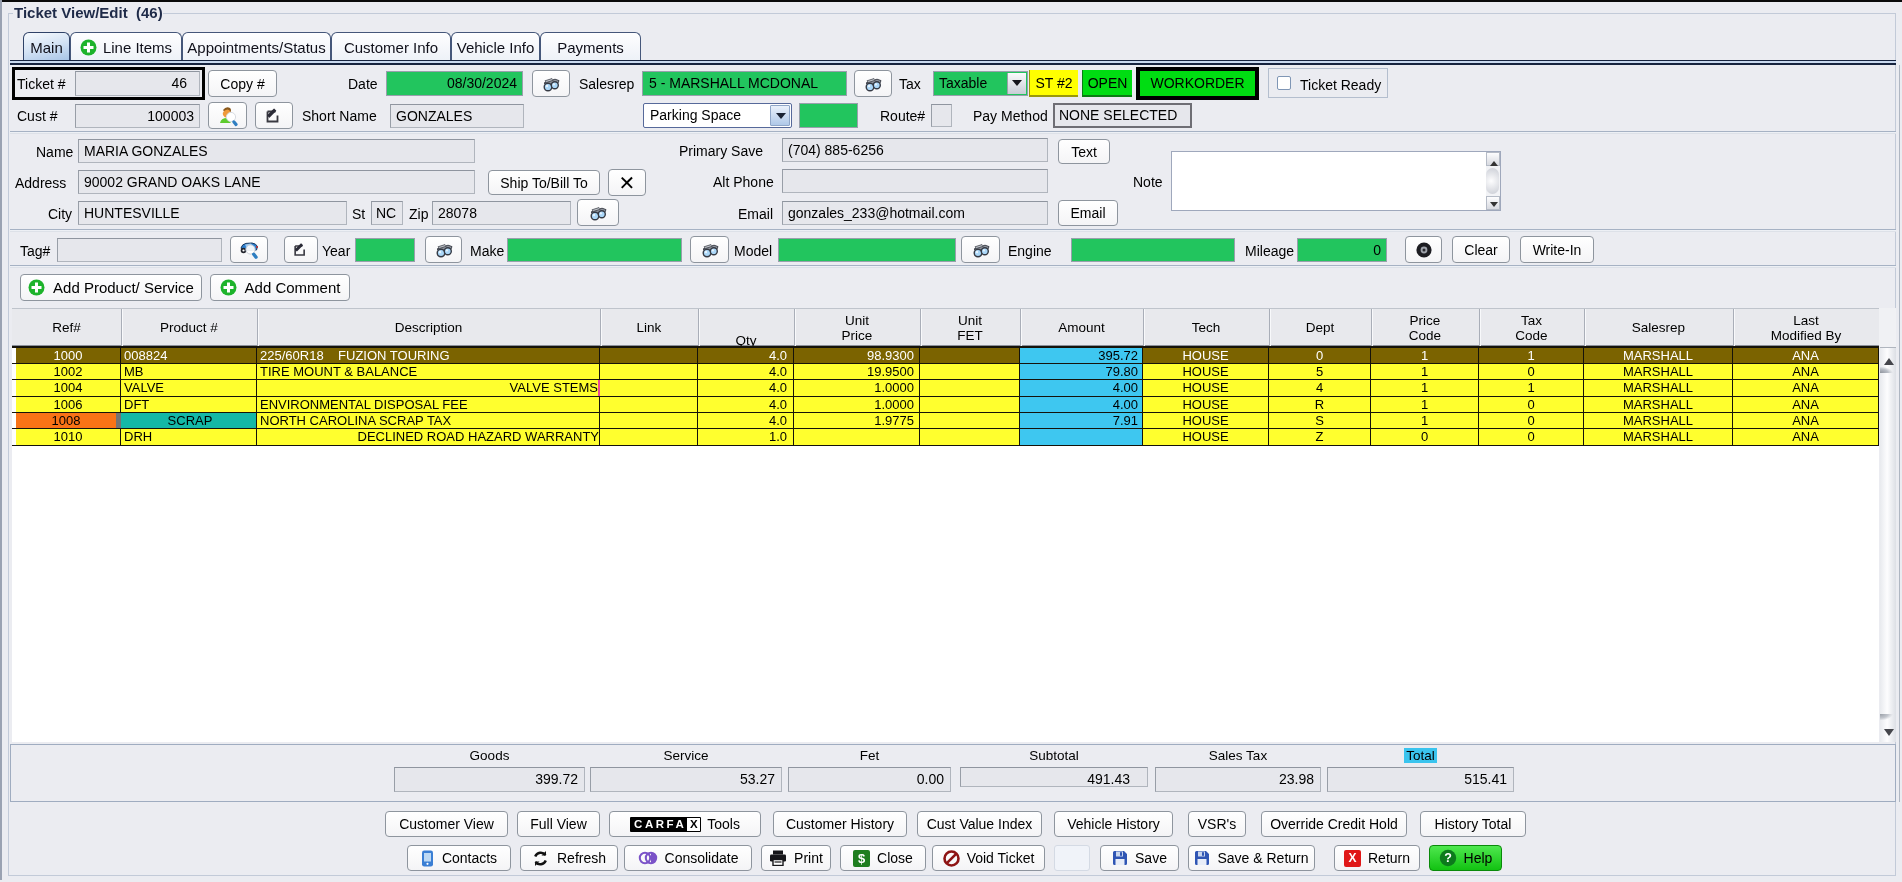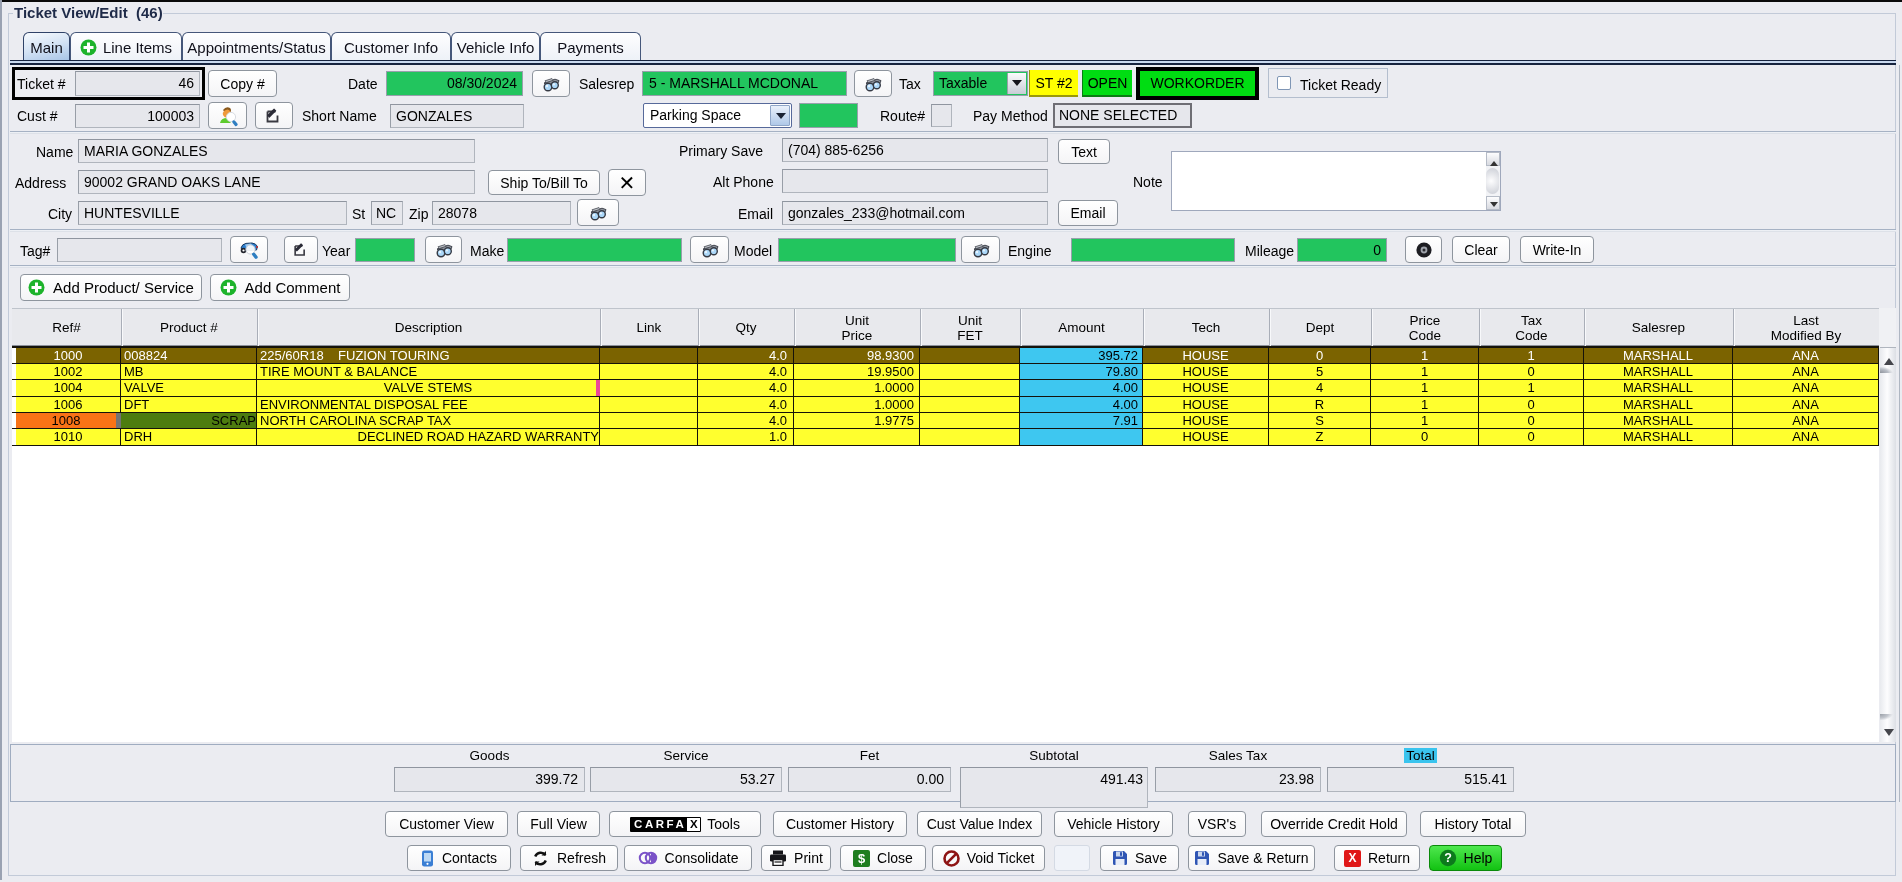--- a/index.html
+++ b/index.html
@@ -37,21 +37,21 @@
   </div>
 <div class="tab" style="left:182px;width:149px">Appointments/Status</div>
 <div class="tab" style="left:331px;width:120px">Customer Info</div>
 <div class="tab" style="left:451px;width:89px">Vehicle Info</div>
 <div class="tab" style="left:540px;width:101px">Payments</div>
 
 <div class="ab" style="left:10px;top:60px;width:1886px;height:5px;background:linear-gradient(#16233E 0 30%,#C9D9EF 30% 65%,#16233E 65% 100%)"></div>
 
 <div class="ab" style="left:12px;top:67px;width:193px;height:33px;border:3px solid #000"></div>
 <div class="lbl" style="left:17px;top:76px">Ticket #</div>
-<div class="fld rt" style="left:75px;top:71px;width:125px;height:25px;line-height:23px;padding-right:5px">46</div>
+<div class="fld rt" style="left:75px;top:71px;width:125px;height:25px;line-height:23px;padding-right:12px">46</div>
 <div class="btn" style="left:208px;top:70px;width:69px;height:27px">Copy #</div>
 
 <div class="lbl" style="left:17px;top:108px">Cust #</div>
 <div class="fld rt" style="left:75px;top:104px;width:125px;height:24px;line-height:22px;padding-right:5px">100003</div>
 <div class="btn" style="left:208px;top:102px;width:39px;height:27px">
     <svg width="22" height="22" viewBox="0 0 22 22">
       <path d="M6 5 q3-4 7-2 q2 2 0 5 l-3 2 z" fill="#8B5A1E"></path>
       <path d="M7 6 q4-3 6 0 q2 3-1 6 q-4 2-6-2 q-1-2 1-4z" fill="#EF9A3C"></path>
       <path d="M3 18 q1-5 7-5 q4 0 5 3 l-2 2 z" fill="#5ECB2D"></path>
       <circle cx="14" cy="12" r="4.6" fill="#fff" stroke="#D8DCE2" stroke-width="1"></circle>
@@ -239,21 +239,21 @@
       <rect x="7" y="3.5" width="3" height="10" fill="#fff"></rect>
       <rect x="3.5" y="7" width="10" height="3" fill="#fff"></rect>
     </svg>Add Comment</div>
 
 <div id="tablewrap" class="ab" style="left:12px;top:308px;width:1867px;height:434px;background:#fff"></div>
 <div id="thead" class="ab" style="left:12px;top:308px;width:1867px;height:38px;background:#E8E9ED;border-top:1px solid #BFC4CC;border-bottom:1px solid #8A8F99">
     <div class="hc" style="left:0px;top:11px;width:109px">Ref#</div>
     <div class="hc" style="left:109px;top:11px;width:136px">Product #</div>
     <div class="hc" style="left:245px;top:11px;width:343px">Description</div>
     <div class="hc" style="left:588px;top:11px;width:98px">Link</div>
-    <div class="hc" style="left:686px;top:11px;width:96px">Qty</div>
+    <div class="hc" style="left:686px;top:24px;width:96px">Qty</div>
     <div class="hc" style="left:782px;top:4px;width:126px">Unit<br>Price</div>
     <div class="hc" style="left:908px;top:4px;width:100px">Unit<br>FET</div>
     <div class="hc" style="left:1008px;top:11px;width:123px">Amount</div>
     <div class="hc" style="left:1131px;top:11px;width:126px">Tech</div>
     <div class="hc" style="left:1257px;top:11px;width:102px">Dept</div>
     <div class="hc" style="left:1359px;top:4px;width:108px">Price<br>Code</div>
     <div class="hc" style="left:1467px;top:4px;width:105px">Tax<br>Code</div>
     <div class="hc" style="left:1572px;top:11px;width:149px">Salesrep</div>
     <div class="hc" style="left:1721px;top:4px;width:146px">Last<br>Modified By</div>
     <div class="ab" style="left:109px;top:0;width:1px;height:38px;background:#A9AEB8"></div>
@@ -314,21 +314,21 @@
       <div class="cell" style="left:1131px;width:126px;background:#FFFF2E;color:#000000;text-align:center;border-right:1px solid #15130A;line-height:15px">HOUSE</div>
       <div class="cell" style="left:1257px;width:102px;background:#FFFF2E;color:#000000;text-align:center;border-right:1px solid #15130A;line-height:15px">5</div>
       <div class="cell" style="left:1359px;width:108px;background:#FFFF2E;color:#000000;text-align:center;border-right:1px solid #15130A;line-height:15px">1</div>
       <div class="cell" style="left:1467px;width:105px;background:#FFFF2E;color:#000000;text-align:center;border-right:1px solid #15130A;line-height:15px">0</div>
       <div class="cell" style="left:1572px;width:149px;background:#FFFF2E;color:#000000;text-align:center;border-right:1px solid #15130A;line-height:15px">MARSHALL</div>
       <div class="cell" style="left:1721px;width:146px;background:#FFFF2E;color:#000000;text-align:center;border-right:1px solid #15130A;line-height:15px">ANA</div>
     </div>
     <div class="ab" style="left:0;top:34px;width:1867px;height:17px;border-bottom:1.5px solid #15130A">
       <div class="cell" style="left:4px;width:105px;background:#FFFF2E;color:#000000;text-align:center;border-right:1px solid #15130A;line-height:15px">1004</div>
       <div class="cell" style="left:109px;width:136px;background:#FFFF2E;color:#000000;text-align:left;padding-left:3px;border-right:1px solid #15130A;line-height:15px">VALVE</div>
-      <div class="cell" style="left:245px;width:343px;background:#FFFF2E;color:#000000;text-align:center;padding-left:3px;border-right:4px solid #ec4899;line-height:15px">VALVE STEMS</div>
+      <div class="cell" style="left:245px;width:343px;background:#FFFF2E;color:#000000;text-align:right;padding-left:3px;border-right:2px solid #ec4899;line-height:15px">VALVE STEMS</div>
       <div class="cell" style="left:588px;width:98px;background:#FFFF2E;color:#000000;text-align:left;border-right:1px solid #15130A;line-height:15px"></div>
       <div class="cell" style="left:686px;width:96px;background:#FFFF2E;color:#000000;text-align:right;padding-right:6px;border-right:1px solid #15130A;line-height:15px">4.0</div>
       <div class="cell" style="left:782px;width:126px;background:#FFFF2E;color:#000000;text-align:right;padding-right:5px;border-right:1px solid #15130A;line-height:15px">1.0000</div>
       <div class="cell" style="left:908px;width:100px;background:#FFFF2E;color:#000000;text-align:right;padding-right:5px;border-right:1px solid #15130A;line-height:15px"></div>
       <div class="cell" style="left:1008px;width:123px;background:#3EC7F0;color:#000000;text-align:right;padding-right:4px;border-right:1px solid #15130A;line-height:15px">4.00</div>
       <div class="cell" style="left:1131px;width:126px;background:#FFFF2E;color:#000000;text-align:center;border-right:1px solid #15130A;line-height:15px">HOUSE</div>
       <div class="cell" style="left:1257px;width:102px;background:#FFFF2E;color:#000000;text-align:center;border-right:1px solid #15130A;line-height:15px">4</div>
       <div class="cell" style="left:1359px;width:108px;background:#FFFF2E;color:#000000;text-align:center;border-right:1px solid #15130A;line-height:15px">1</div>
       <div class="cell" style="left:1467px;width:105px;background:#FFFF2E;color:#000000;text-align:center;border-right:1px solid #15130A;line-height:15px">1</div>
       <div class="cell" style="left:1572px;width:149px;background:#FFFF2E;color:#000000;text-align:center;border-right:1px solid #15130A;line-height:15px">MARSHALL</div>
@@ -345,21 +345,21 @@
       <div class="cell" style="left:1008px;width:123px;background:#3EC7F0;color:#000000;text-align:right;padding-right:4px;border-right:1px solid #15130A;line-height:15px">4.00</div>
       <div class="cell" style="left:1131px;width:126px;background:#FFFF2E;color:#000000;text-align:center;border-right:1px solid #15130A;line-height:15px">HOUSE</div>
       <div class="cell" style="left:1257px;width:102px;background:#FFFF2E;color:#000000;text-align:center;border-right:1px solid #15130A;line-height:15px">R</div>
       <div class="cell" style="left:1359px;width:108px;background:#FFFF2E;color:#000000;text-align:center;border-right:1px solid #15130A;line-height:15px">1</div>
       <div class="cell" style="left:1467px;width:105px;background:#FFFF2E;color:#000000;text-align:center;border-right:1px solid #15130A;line-height:15px">0</div>
       <div class="cell" style="left:1572px;width:149px;background:#FFFF2E;color:#000000;text-align:center;border-right:1px solid #15130A;line-height:15px">MARSHALL</div>
       <div class="cell" style="left:1721px;width:146px;background:#FFFF2E;color:#000000;text-align:center;border-right:1px solid #15130A;line-height:15px">ANA</div>
     </div>
     <div class="ab" style="left:0;top:67px;width:1867px;height:16px;border-bottom:1.5px solid #15130A">
       <div class="cell" style="left:4px;width:105px;background:#f97316;color:#000000;text-align:center;border-right:5px solid #737373;line-height:15px">1008</div>
-      <div class="cell" style="left:109px;width:136px;background:#4d7c0f;color:#000000;text-align:right;padding-left:3px;border-right:1px solid #15130A;line-height:15px">SCRAP</div>
+      <div class="cell" style="left:109px;width:136px;background:#14b8a6;color:#000000;text-align:center;padding-left:3px;border-right:1px solid #15130A;line-height:15px">SCRAP</div>
       <div class="cell" style="left:245px;width:343px;background:#FFFF2E;color:#000000;text-align:left;padding-left:3px;border-right:1px solid #15130A;line-height:15px">NORTH CAROLINA SCRAP TAX</div>
       <div class="cell" style="left:588px;width:98px;background:#FFFF2E;color:#000000;text-align:left;border-right:1px solid #15130A;line-height:15px"></div>
       <div class="cell" style="left:686px;width:96px;background:#FFFF2E;color:#000000;text-align:right;padding-right:6px;border-right:1px solid #15130A;line-height:15px">4.0</div>
       <div class="cell" style="left:782px;width:126px;background:#FFFF2E;color:#000000;text-align:right;padding-right:5px;border-right:1px solid #15130A;line-height:15px">1.9775</div>
       <div class="cell" style="left:908px;width:100px;background:#FFFF2E;color:#000000;text-align:right;padding-right:5px;border-right:1px solid #15130A;line-height:15px"></div>
       <div class="cell" style="left:1008px;width:123px;background:#3EC7F0;color:#000000;text-align:right;padding-right:4px;border-right:1px solid #15130A;line-height:15px">7.91</div>
       <div class="cell" style="left:1131px;width:126px;background:#FFFF2E;color:#000000;text-align:center;border-right:1px solid #15130A;line-height:15px">HOUSE</div>
       <div class="cell" style="left:1257px;width:102px;background:#FFFF2E;color:#000000;text-align:center;border-right:1px solid #15130A;line-height:15px">S</div>
       <div class="cell" style="left:1359px;width:108px;background:#FFFF2E;color:#000000;text-align:center;border-right:1px solid #15130A;line-height:15px">1</div>
       <div class="cell" style="left:1467px;width:105px;background:#FFFF2E;color:#000000;text-align:center;border-right:1px solid #15130A;line-height:15px">0</div>
@@ -395,21 +395,21 @@
 <div class="panel" style="left:10px;top:744px;width:1886px;height:58px;background:#EBECF1;border-color:#9FACC0"></div>
 <div class="hc" style="left:394px;top:748px;width:191px">Goods</div>
 <div class="hc" style="left:590px;top:748px;width:192px">Service</div>
 <div class="hc" style="left:788px;top:748px;width:163px">Fet</div>
 <div class="hc" style="left:960px;top:748px;width:188px">Subtotal</div>
 <div class="hc" style="left:1155px;top:748px;width:166px">Sales Tax</div>
 <div class="hc" style="left:1327px;top:748px;width:187px"><span style="background:#3AC4EE;padding:0 2px">Total</span></div>
 <div class="fld rt" style="left:394px;top:767px;width:191px;height:25px;line-height:23px;padding-right:6px">399.72</div>
 <div class="fld rt" style="left:590px;top:767px;width:192px;height:25px;line-height:23px;padding-right:6px">53.27</div>
 <div class="fld rt" style="left:788px;top:767px;width:163px;height:25px;line-height:23px;padding-right:6px">0.00</div>
-<div class="fld rt" style="left:960px;top:767px;width:188px;height:41px;line-height:23px;padding-right:4px">491.43</div>
+<div class="fld rt" style="left:960px;top:767px;width:188px;height:20px;line-height:23px;padding-right:17px">491.43</div>
 <div class="fld rt" style="left:1155px;top:767px;width:166px;height:25px;line-height:23px;padding-right:6px">23.98</div>
 <div class="fld rt" style="left:1327px;top:767px;width:187px;height:25px;line-height:23px;padding-right:6px">515.41</div>
 
 <div class="btn" style="left:385px;top:811px;width:123px;height:26px">Customer View</div>
 <div class="btn" style="left:517px;top:811px;width:83px;height:26px">Full View</div>
 <div class="btn" style="left:609px;top:811px;width:152px;height:26px"><span style="display:inline-flex;align-items:center;height:15px;background:#000;border-radius:1px;padding:0 1px 0 4px;margin-right:6px">
       <span style="color:#fff;font-weight:bold;font-size:11.5px;letter-spacing:2.5px">CARFA</span>
       <span style="background:#fff;color:#000;font-weight:bold;font-size:11.5px;width:13px;height:13px;display:inline-flex;align-items:center;justify-content:center;margin-left:1px">X</span>
     </span>Tools</div>
 <div class="btn" style="left:773px;top:811px;width:134px;height:26px">Customer History</div>

